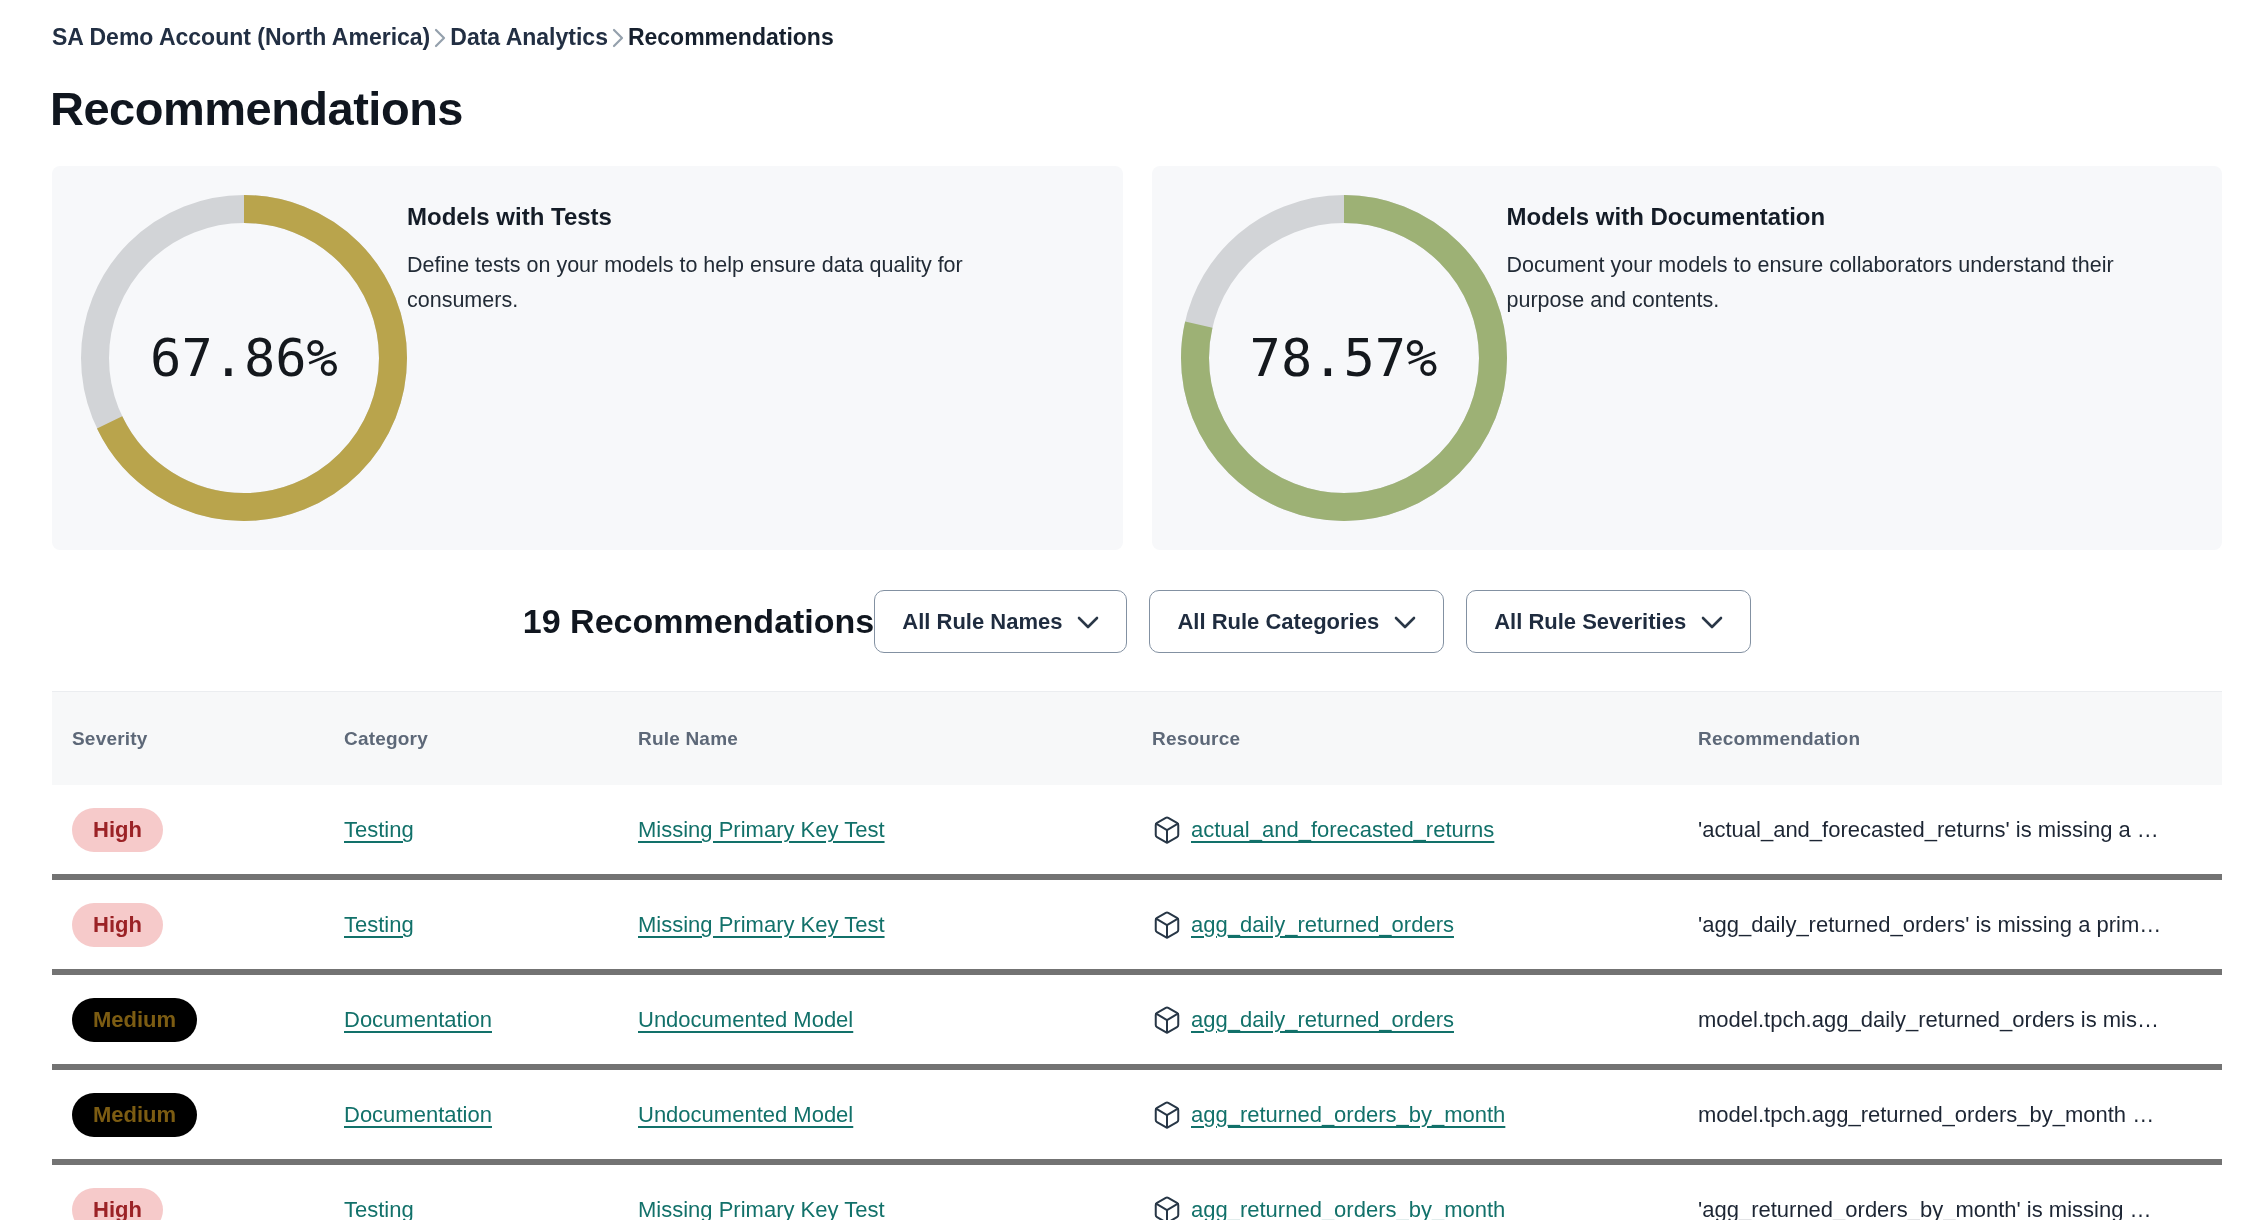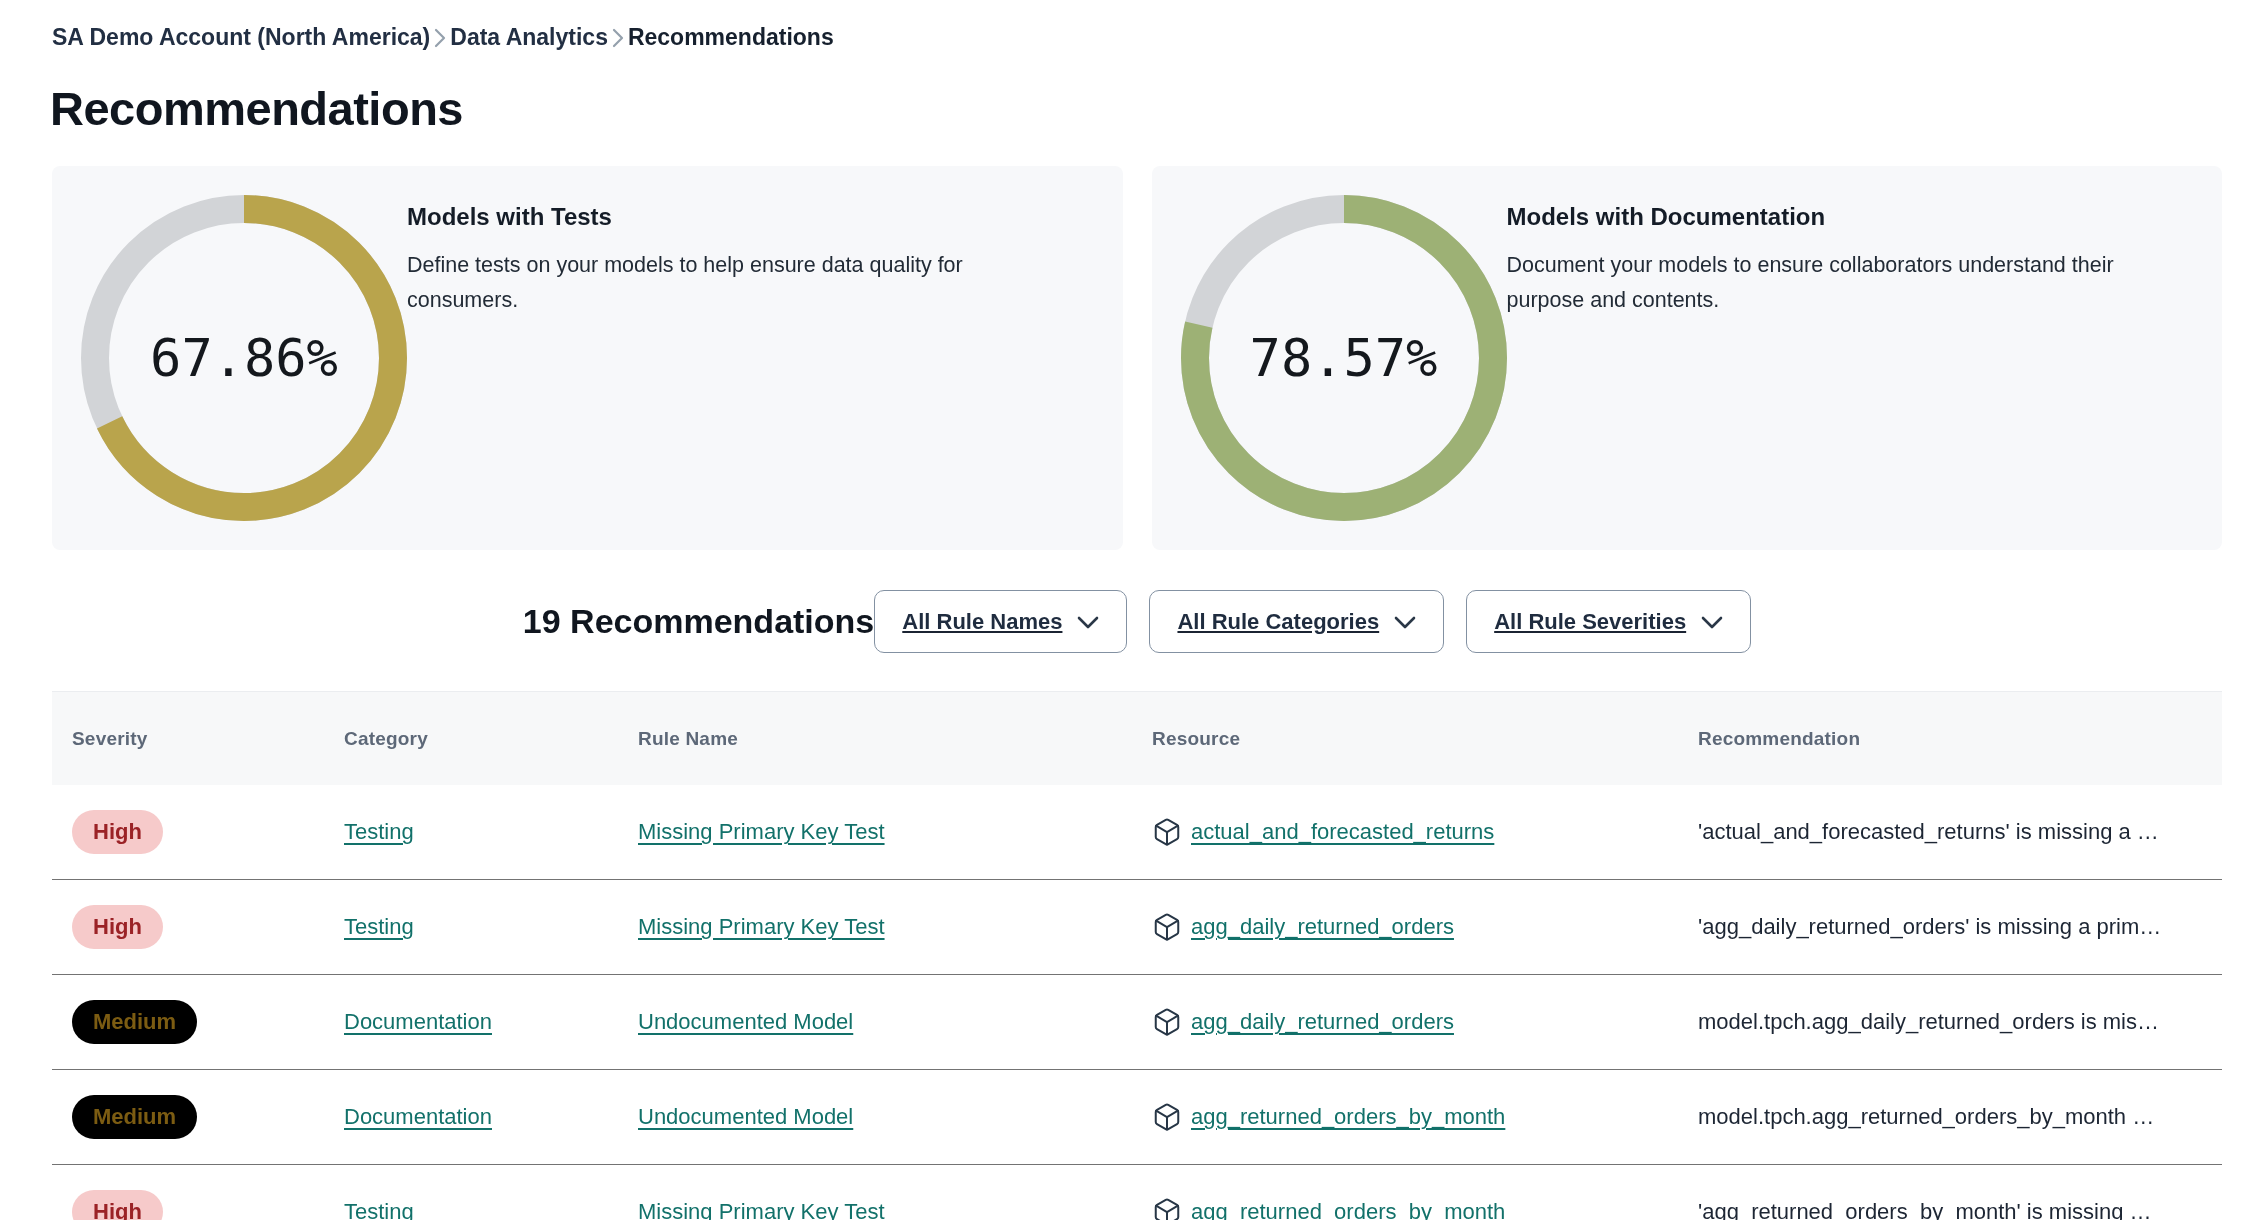--- a/index.html
+++ b/index.html
@@ -21,32 +21,32 @@
   .donut-wrap { position: relative; width: 326px; height: 326px; margin-left: 29px; flex: none; }
   .donut-label { position: absolute; inset: 0; display: flex; align-items: center; justify-content: center;
                  font-family: "DejaVu Sans Mono", monospace; font-size: 52px; font-weight: 500; color: #14181d; }
   .card-text { margin-right: 40px; align-self: flex-start; margin-top: 37px; max-width: 665px; }
   .card-title { font-size: 24px; font-weight: 700; color: #141c27; }
   .card-desc { margin-top: 17px; font-size: 21.5px; line-height: 1.62; color: #222b36; }
 
   
   .list-bar { display: flex; align-items: center; justify-content: center; margin: 40px 26px 0 52px; }
   .list-title { font-size: 34px; font-weight: 600; color: #10161f; }
-  .filters { display: flex; gap: 22px; text-decoration: underline; }
+  .filters { display: flex; gap: 22px; }
   .filter-btn { display: flex; align-items: center; gap: 15px; height: 63px; padding: 0 27px; background: #ffffff;
                 border: 1.5px solid #8391a2; border-radius: 10px; font-family: "Liberation Sans", sans-serif;
                 font-size: 22px; font-weight: 600; color: #1f2c3f; cursor: pointer; }
 
   
   .table { margin: 38px 26px 0 52px; }
   .thead, .trow { display: grid; grid-template-columns: 272px 294px 514px 546px 1fr; align-items: center; }
   .thead { height: 94px; background: #f7f8f9; border-top: 1px solid #ebedf0; font-size: 19px; font-weight: 600;
            color: #5d6878; letter-spacing: 0.2px; }
   .thead > div, .trow > div { padding-left: 20px; overflow: hidden; white-space: nowrap; }
-  .trow { height: 95px; border-bottom: 1px solid #737373; font-size: 22px; background: #ffffff; }
+  .trow { height: 95px; border-bottom: 6px solid #737373; font-size: 22px; background: #ffffff; }
 
   .badge { display: inline-block; padding: 9px 21px; border-radius: 22px; font-size: 22px; font-weight: 700; }
   .badge.high { background: #f6caca; color: #9b2226; }
   .badge.medium { background: #000000; color: #7c5c12; }
 
   .tlink { color: #12716a; text-decoration: underline; text-underline-offset: 4px; text-decoration-thickness: 1.5px; cursor: pointer; }
   .res-cell { display: flex; align-items: center; gap: 9px; }
   .rec-text { color: #1d2634; }
 </style>
 </head>

